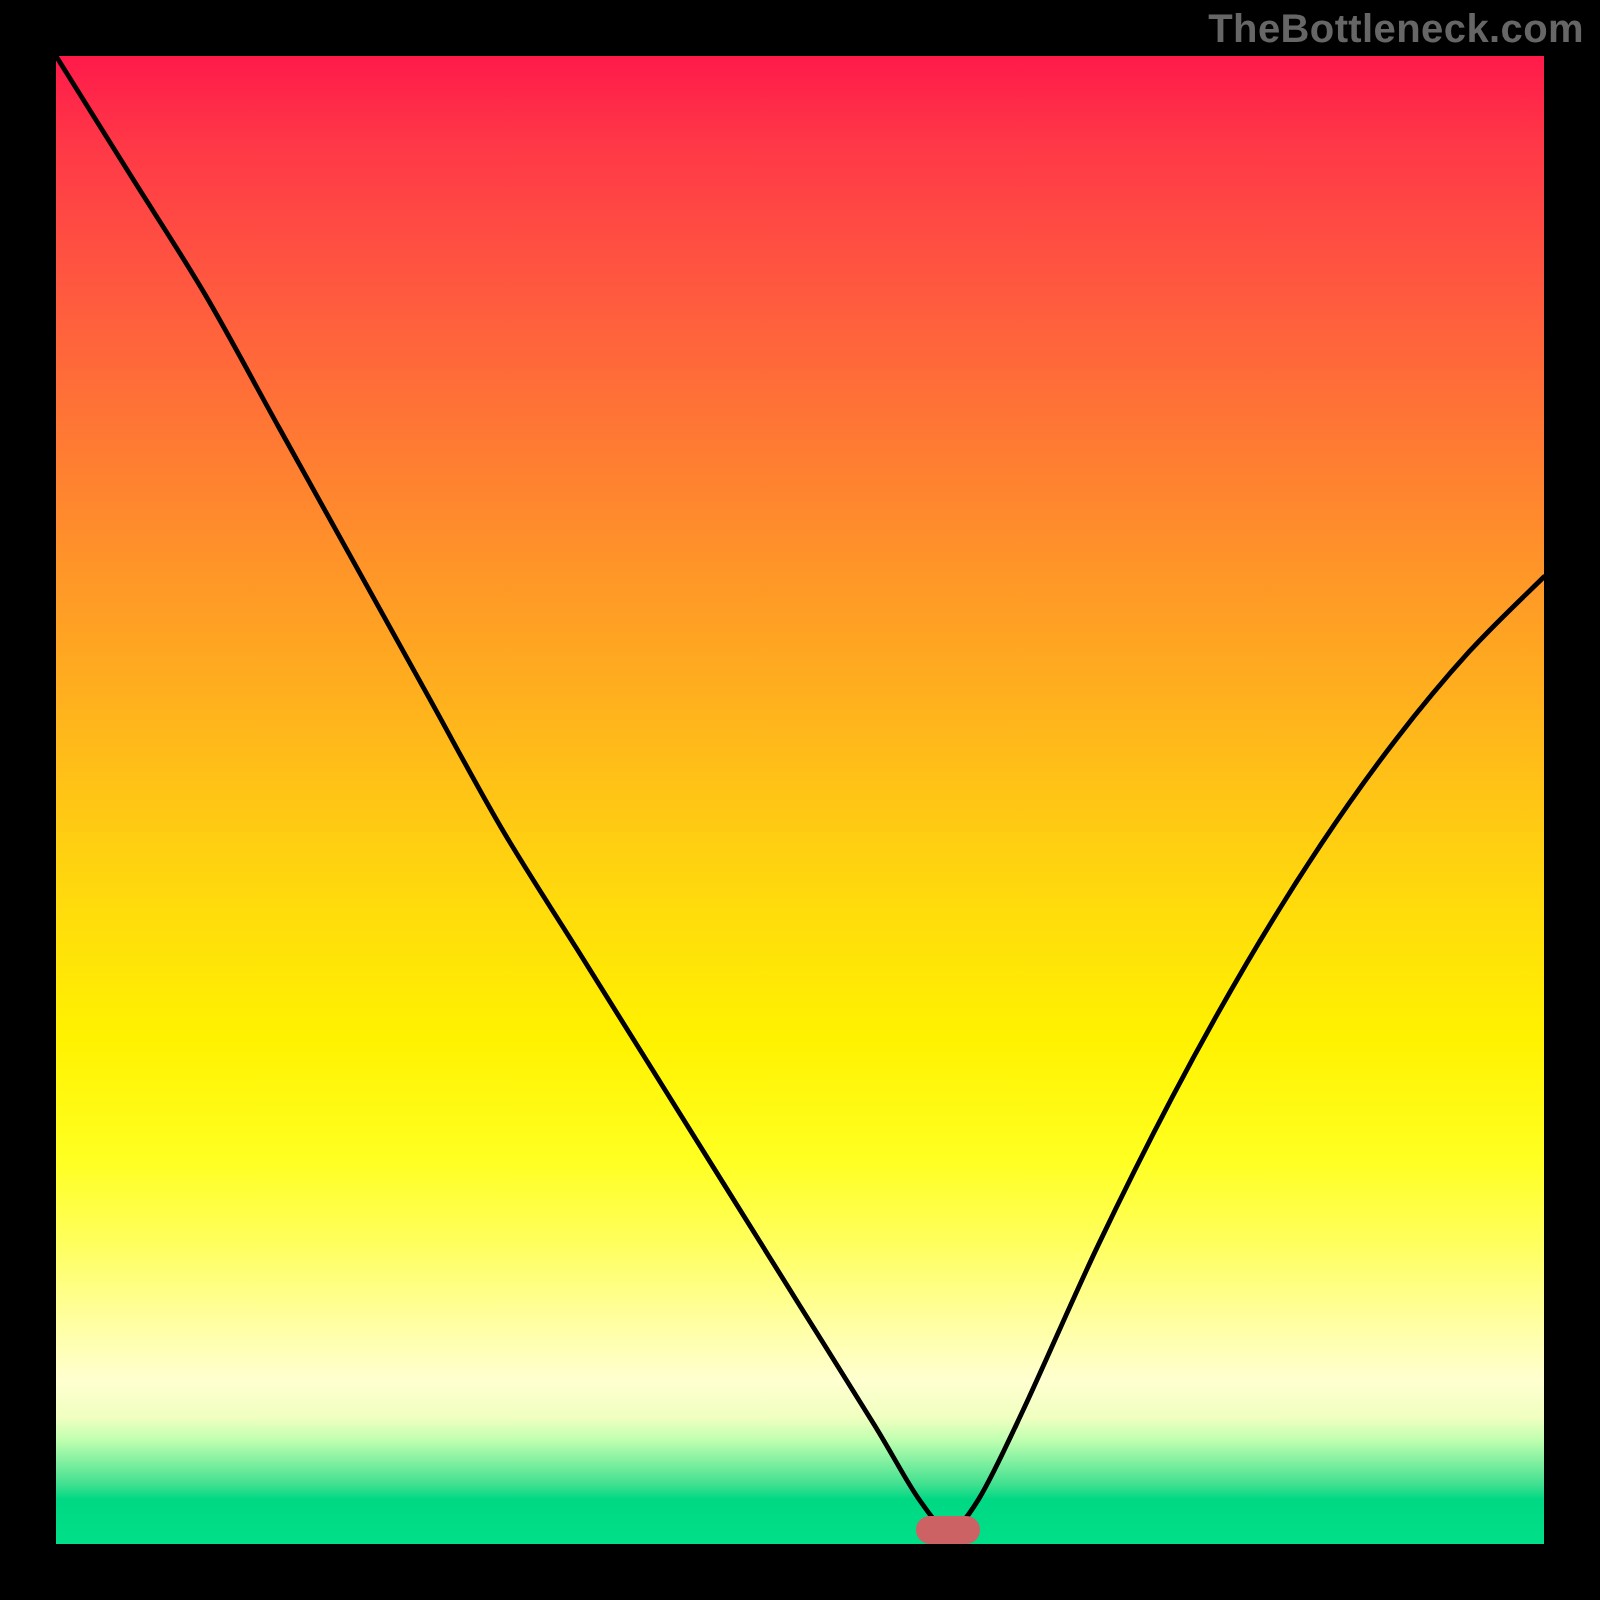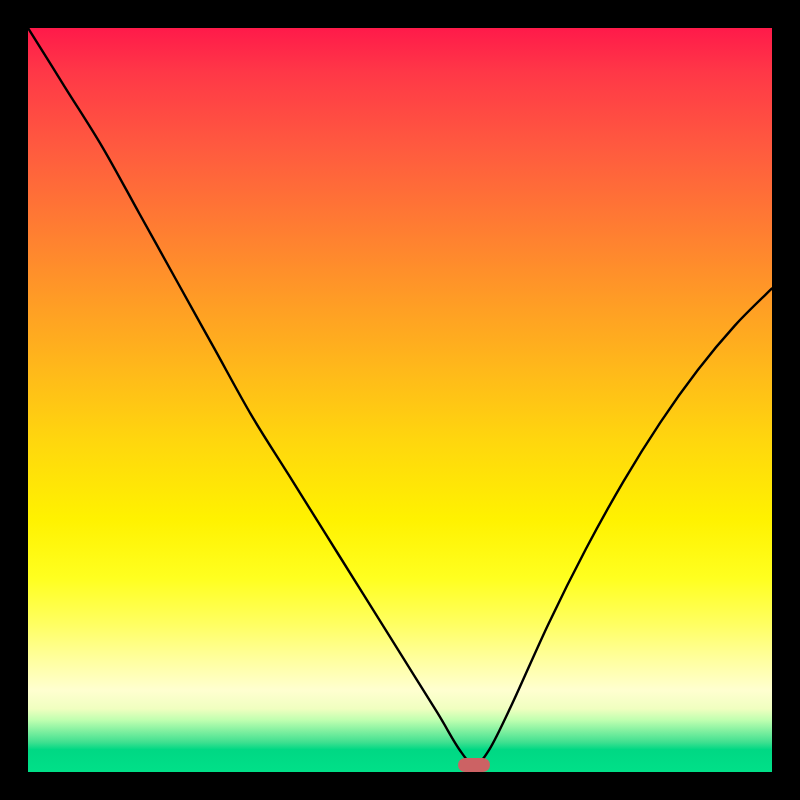--- a/index.html
+++ b/index.html
@@ -69,20 +69,21 @@
     height: 14px;
     border-radius: 8px;
     background: #cc6264;
     transform: translate(-50%, -50%);
   }
 </style>
 </head>
 <body>
 
 <div class="frame">
+  <div class="watermark">TheBottleneck.com</div>
   <div class="plot">
     <div class="gradient"></div>
     <svg class="curve" viewBox="0 0 744 744" preserveAspectRatio="none">
       <path id="curve-path" fill="none" stroke="#000" stroke-width="2.4" stroke-linecap="round" stroke-linejoin="round" d="M 0.00 0.00 C 6.20 9.92, 24.80 39.68, 37.20 59.52 C 49.60 79.36, 62.00 97.96, 74.40 119.04 C 86.80 140.12, 99.20 163.68, 111.60 186.00 C 124.00 208.32, 136.40 230.64, 148.80 252.96 C 161.20 275.28, 173.60 297.60, 186.00 319.92 C 198.40 342.24, 210.80 365.80, 223.20 386.88 C 235.60 407.96, 248.00 426.56, 260.40 446.40 C 272.80 466.24, 285.20 486.08, 297.60 505.92 C 310.00 525.76, 322.40 545.60, 334.80 565.44 C 347.20 585.28, 359.60 605.12, 372.00 624.96 C 384.40 644.80, 399.28 668.36, 409.20 684.48 C 419.12 700.60, 425.32 713.00, 431.52 721.68 C 437.72 730.36, 441.44 736.56, 446.40 736.56 C 451.36 736.56, 455.08 731.60, 461.28 721.68 C 467.48 711.76, 473.68 698.12, 483.60 677.04 C 493.52 655.96, 508.40 621.24, 520.80 595.20 C 533.20 569.16, 545.60 544.36, 558.00 520.80 C 570.40 497.24, 582.80 474.92, 595.20 453.84 C 607.60 432.76, 620.00 412.92, 632.40 394.32 C 644.80 375.72, 657.20 358.36, 669.60 342.24 C 682.00 326.12, 694.40 311.24, 706.80 297.60 C 719.20 283.96, 737.80 266.60, 744.00 260.40"></path>
     </svg>
     <div id="marker" class="marker" style="left: 446.4px; top: 736.56px;"></div>
   </div>
 </div>
 
 </body></html>

